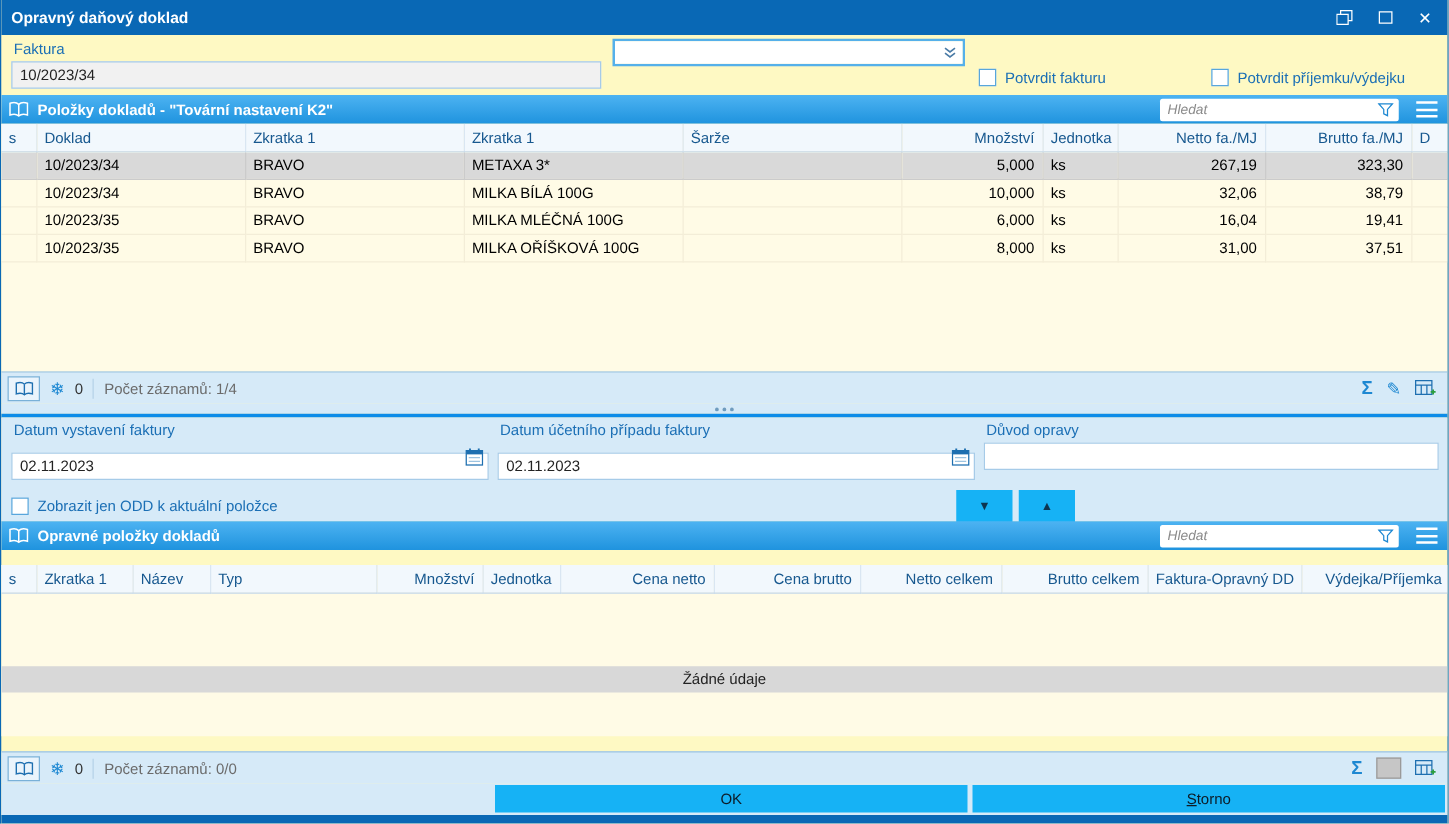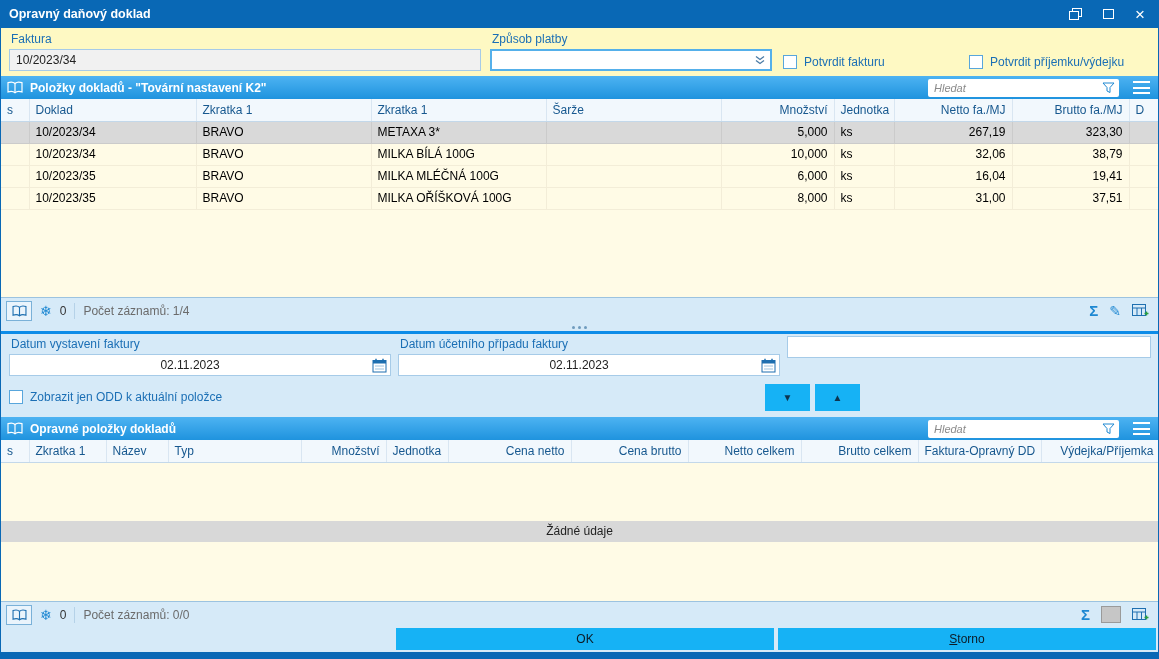--- a/index.html
+++ b/index.html
@@ -44,21 +44,21 @@
   .combo { position:relative; height:22px; border:2px solid #55b0ea; background:#fff; }
   .combo input { border:0; width:100%; height:100%; padding:0 22px 0 5px; font:12px "Liberation Sans",sans-serif; outline:none; }
   .combo-btn { position:absolute; right:1px; top:0; bottom:0; width:19px; display:flex; align-items:center; justify-content:center; }
   .check { display:flex; align-items:center; gap:7px; color:#1b6fb5; align-self:flex-end; margin-bottom:7px; white-space:nowrap; }
   .check .box { width:14px; height:14px; background:#fff; border:1px solid #58a6dc; display:inline-block; flex:0 0 14px; }
   .check1 { margin-left:11px; width:186px; }
 
   
   .panel { display:flex; flex-direction:column; }
   #panel1 { flex:0 0 247px; }
-  #panel2 { flex:0 0 210px; }
+  #panel2 { flex:0 0 210px;gap:12px; }
   .panel-header {
     height:23px; flex:0 0 23px;
     background:linear-gradient(#4db3f2,#1f93de);
     display:flex; align-items:center; padding:0 6px; gap:7px; color:#fff;
   }
   .panel-title { font-weight:bold; font-size:12px; white-space:nowrap; }
   .search {
     margin-left:auto; width:191px; height:18px; background:#fff; border-radius:2px;
     display:flex; align-items:center; padding:0 4px; gap:4px;
   }
@@ -138,21 +138,21 @@
 
   
   .mid-form { height:83px; flex:0 0 83px; background:#d6eaf8; }
   .mid-row1 { display:flex; padding:2px 7px 0 8px; }
   .mg { display:flex; flex-direction:column; }
   .mg label { color:#1b6fb5; margin:1px 0 3px 2px; white-space:nowrap; }
   .mg1 { width:382px; margin-right:7px; }
   .mg2 { width:382px; margin-right:7px; }
   .mg3 { flex:1; }
   .datefield { position:relative; }
-  .datefield input { text-align:center; padding-right:26px; }
+  .datefield input { text-align:left; padding-right:26px;margin-top:8px; }
   .cal-btn { position:absolute; right:4px; top:3px; width:16px; height:16px; display:flex; align-items:center; justify-content:center; }
   .mid-row2 { display:flex; align-items:center; margin-top:7px; padding:0 8px; height:28px; }
   .arrow-btns { margin-left:auto; margin-right:290px; display:flex; gap:5px; }
   .arrow-btn {
     width:45px; height:27px; background:#16b2f5; border:none; color:#0d3550;
     font-size:10px; display:flex; align-items:center; justify-content:center; cursor:default;
   }
 
   
   .footer { height:25px; flex:0 0 25px; display:flex; gap:4px; padding:1px 2px 2px 0; background:#d6eaf8; }
@@ -184,21 +184,20 @@
       <span class="wbtn closex">×</span>
     </span>
   </div>
 
   <div class="top-form">
     <div class="fg fg-faktura">
       <label>Faktura</label>
       <input class="text readonly" readonly="" value="10/2023/34" style="">
     </div>
     <div class="fg fg-platba">
-      <label>Způsob platby</label>
       <div class="combo">
         <input value="" style="">
         <span class="combo-btn">
           <svg width="12" height="10" viewBox="0 0 12 10" fill="none" stroke="#4a7ba6" stroke-width="1.3">
             <path d="M2 1.5 L6 4.5 L10 1.5"></path>
               <path d="M2 5.5 L6 8.5 L10 5.5"></path>
           </svg>
         </span>
       </div>
     </div>
@@ -367,20 +366,21 @@
               <rect x="1" y="2.5" width="13" height="3" fill="#1e6fb0"></rect>
               <line x1="4" y1="0.8" x2="4" y2="4" stroke="#1e6fb0" stroke-width="1.5"></line>
               <line x1="11" y1="0.8" x2="11" y2="4" stroke="#1e6fb0" stroke-width="1.5"></line>
               <line x1="3" y1="8" x2="12" y2="8" stroke="#9cc3e0"></line>
               <line x1="3" y1="11" x2="12" y2="11" stroke="#9cc3e0"></line>
             </svg>
           </span>
         </span>
       </div>
       <div class="mg mg3">
+        <label>Důvod opravy</label>
         <input class="text" value="" style="">
       </div>
     </div>
     <div class="mid-row2">
       <label class="check" style="align-self:center; margin-bottom:0;">
         <span class="box"></span>
         <span>Zobrazit jen ODD k aktuální položce</span>
       </label>
       <span class="arrow-btns">
         <button class="arrow-btn">▼</button>

